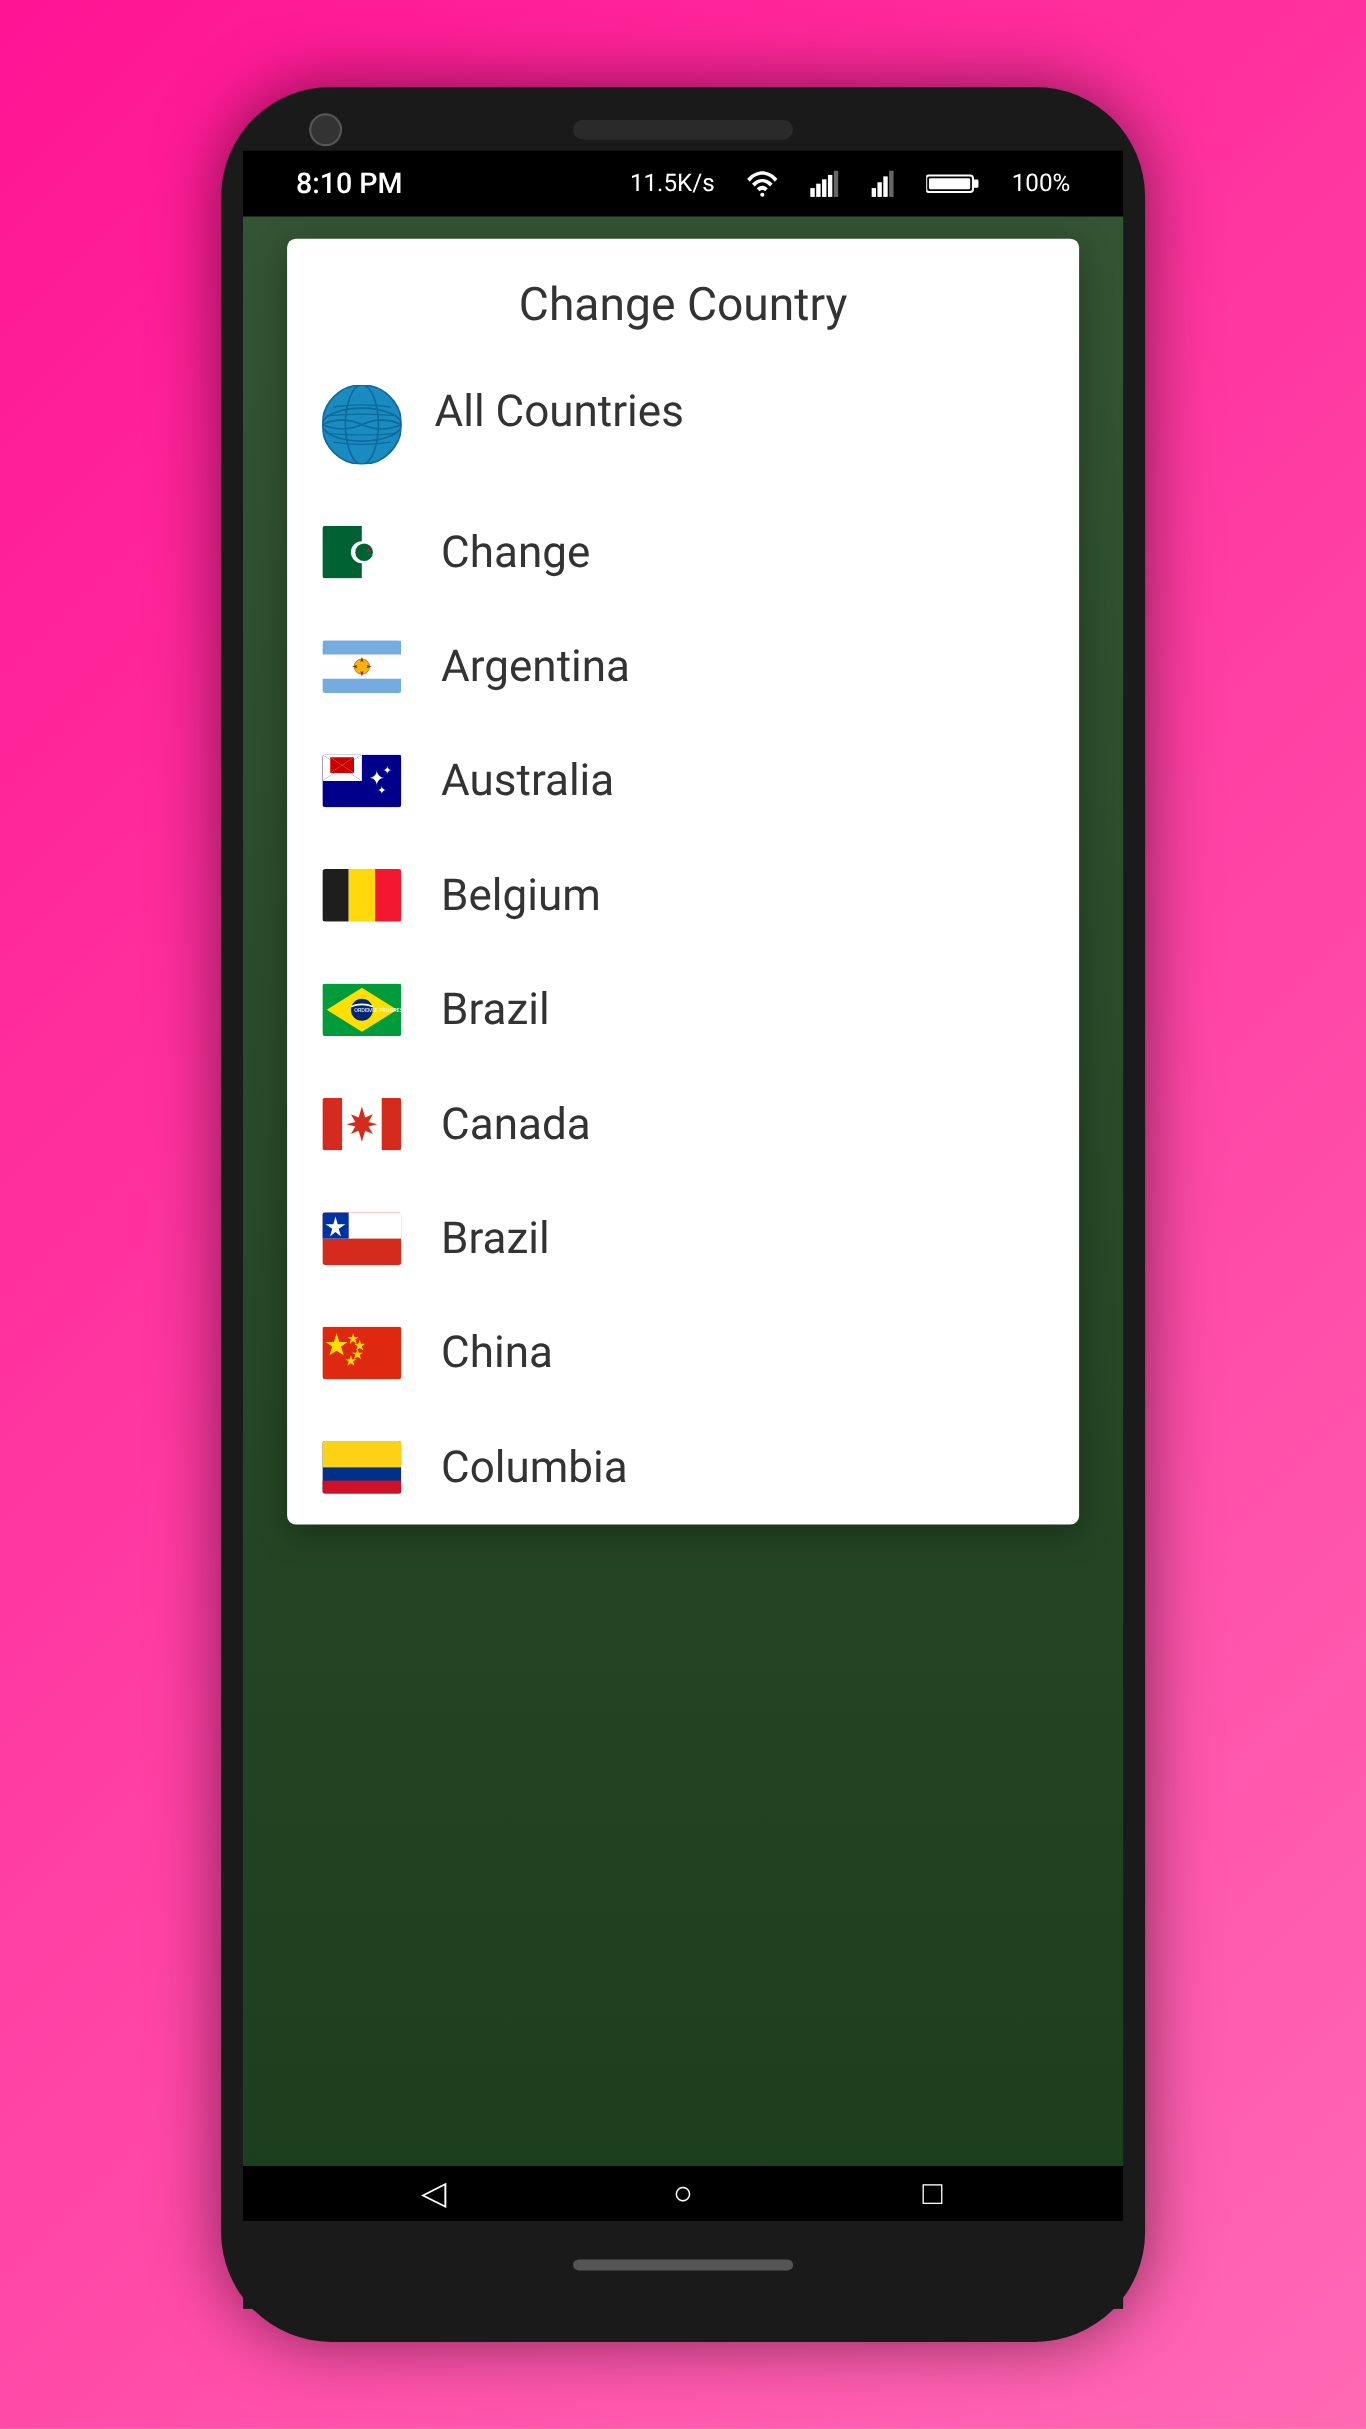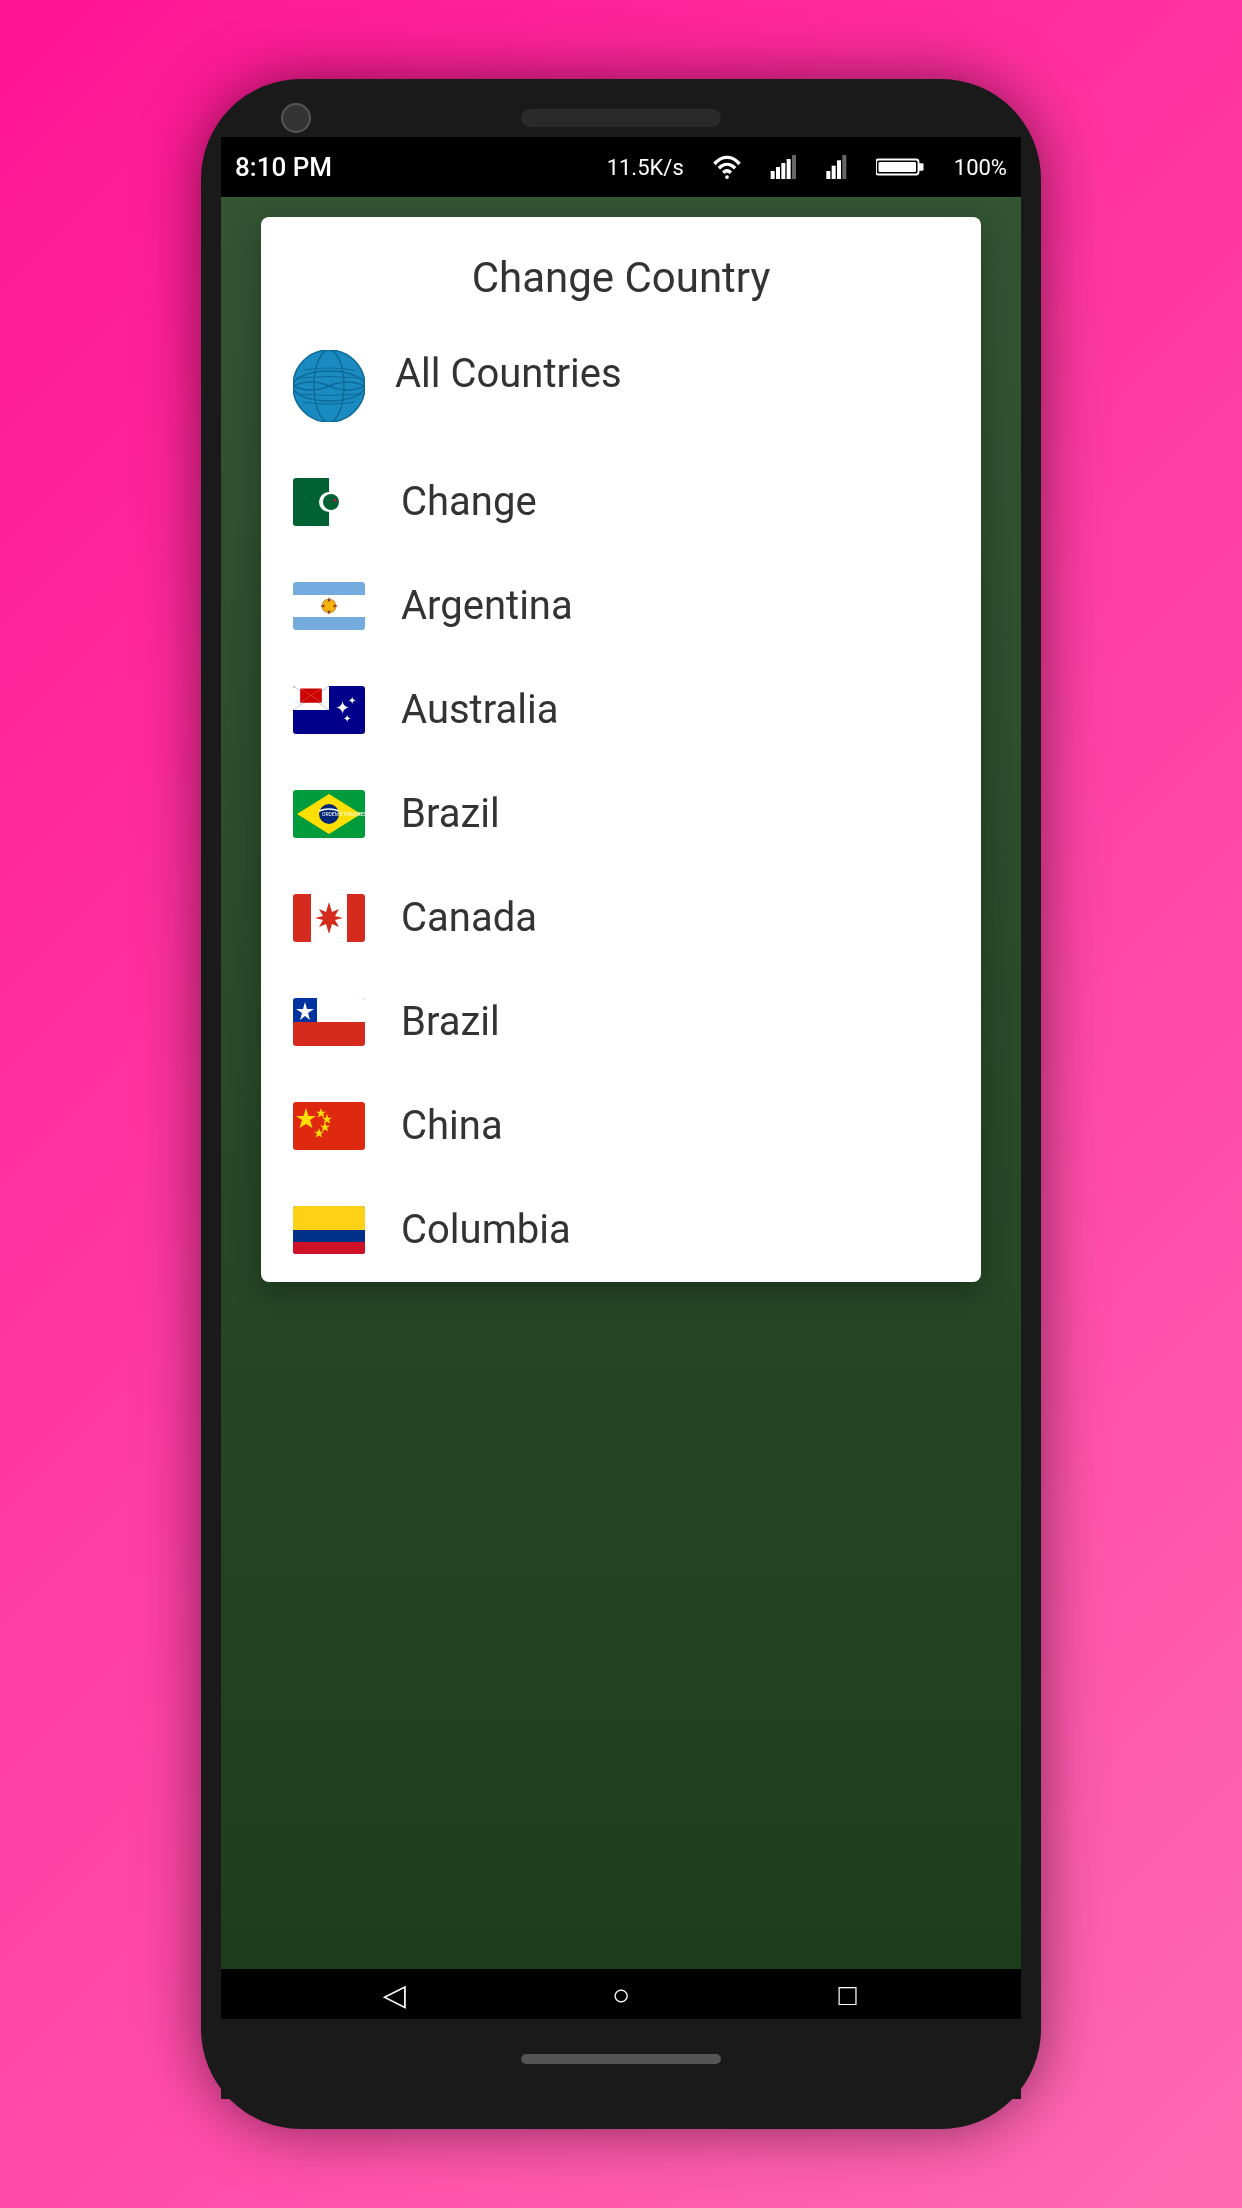--- a/index.html
+++ b/index.html
@@ -53,21 +53,21 @@
       border-radius: 10px;
     }
 
     .status-bar {
       width: 100%;
       background: #000;
       height: 60px;
       display: flex;
       align-items: center;
       justify-content: space-between;
-      padding: 0 14px;
+      padding: 0 48px;
       color: white;
       font-size: 26px;
     }
 
     .status-time {
       font-weight: 500;
     }
 
     .status-right {
       display: flex;
@@ -300,20 +300,30 @@
                 <text x="42" y="28" fill="white" font-size="18">✦</text>
                 <text x="55" y="18" fill="white" font-size="10">✦</text>
                 <text x="50" y="36" fill="white" font-size="10">✦</text>
               </svg>
       </div>
       <span class="country-name">Australia</span>
     </div>
           <div class="country-item">
       <div class="flag-container">
         <svg viewBox="0 0 72 48" class="flag">
+                <rect width="24" height="48" fill="#1e1e1e"></rect>
+                <rect x="24" width="24" height="48" fill="#ffd90c"></rect>
+                <rect x="48" width="24" height="48" fill="#f31830"></rect>
+              </svg>
+      </div>
+      <span class="country-name">Belgium</span>
+    </div>
+          <div class="country-item">
+      <div class="flag-container">
+        <svg viewBox="0 0 72 48" class="flag">
                 <rect width="72" height="48" fill="#009c3b"></rect>
                 <polygon points="36,4 68,24 36,44 4,24" fill="#fedf00"></polygon>
                 <circle cx="36" cy="24" r="10" fill="#002776"></circle>
                 <path d="M26 21 Q36 17 46 21" fill="none" stroke="white" stroke-width="1.5"></path>
                 <text x="29" y="26" fill="white" font-size="5">ORDEM E PROGRESSO</text>
               </svg>
       </div>
       <span class="country-name">Brazil</span>
     </div>
           <div class="country-item">

